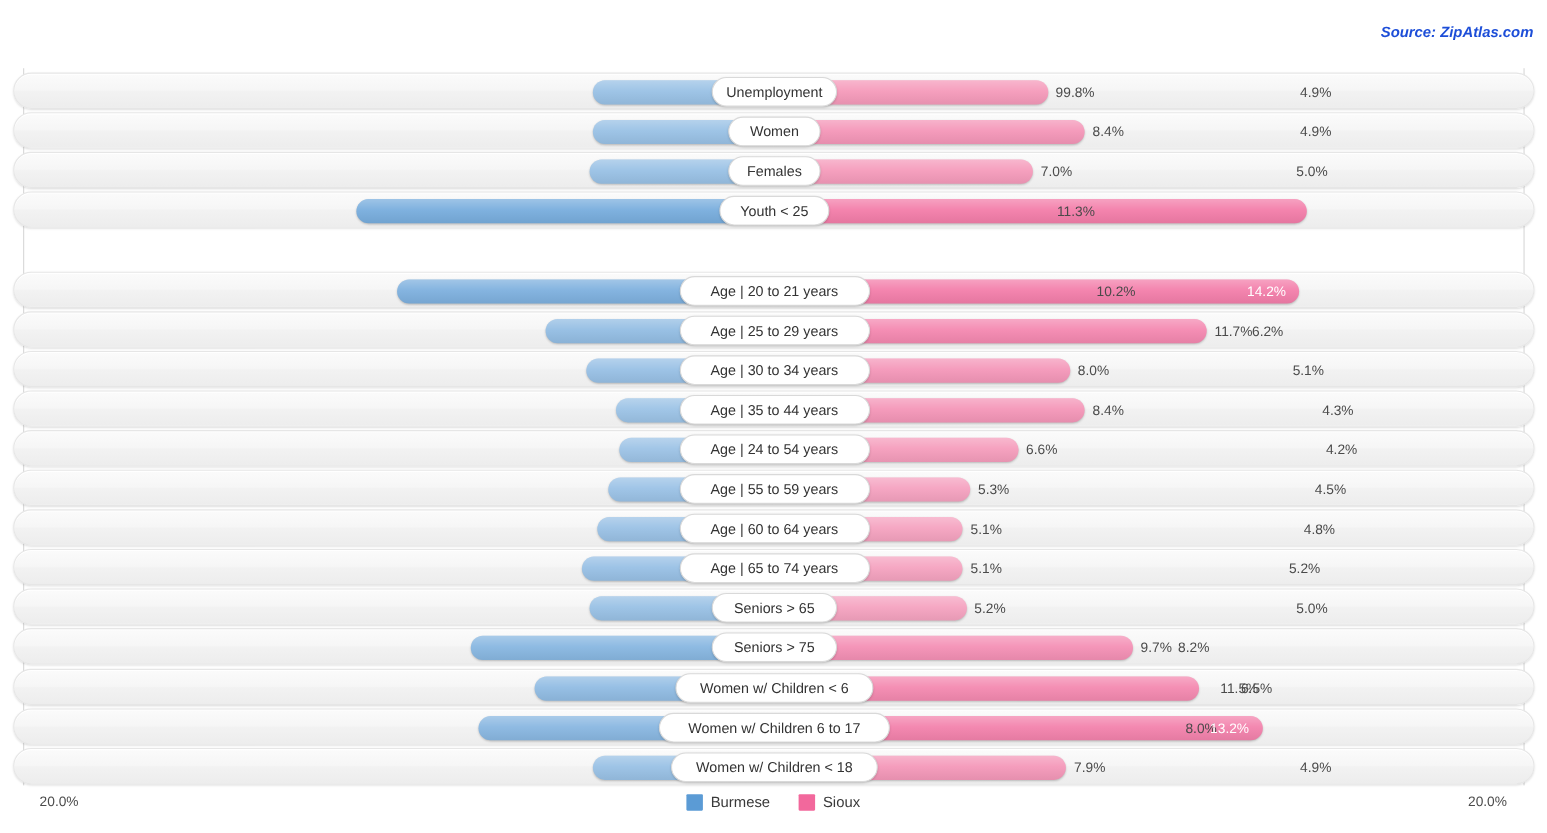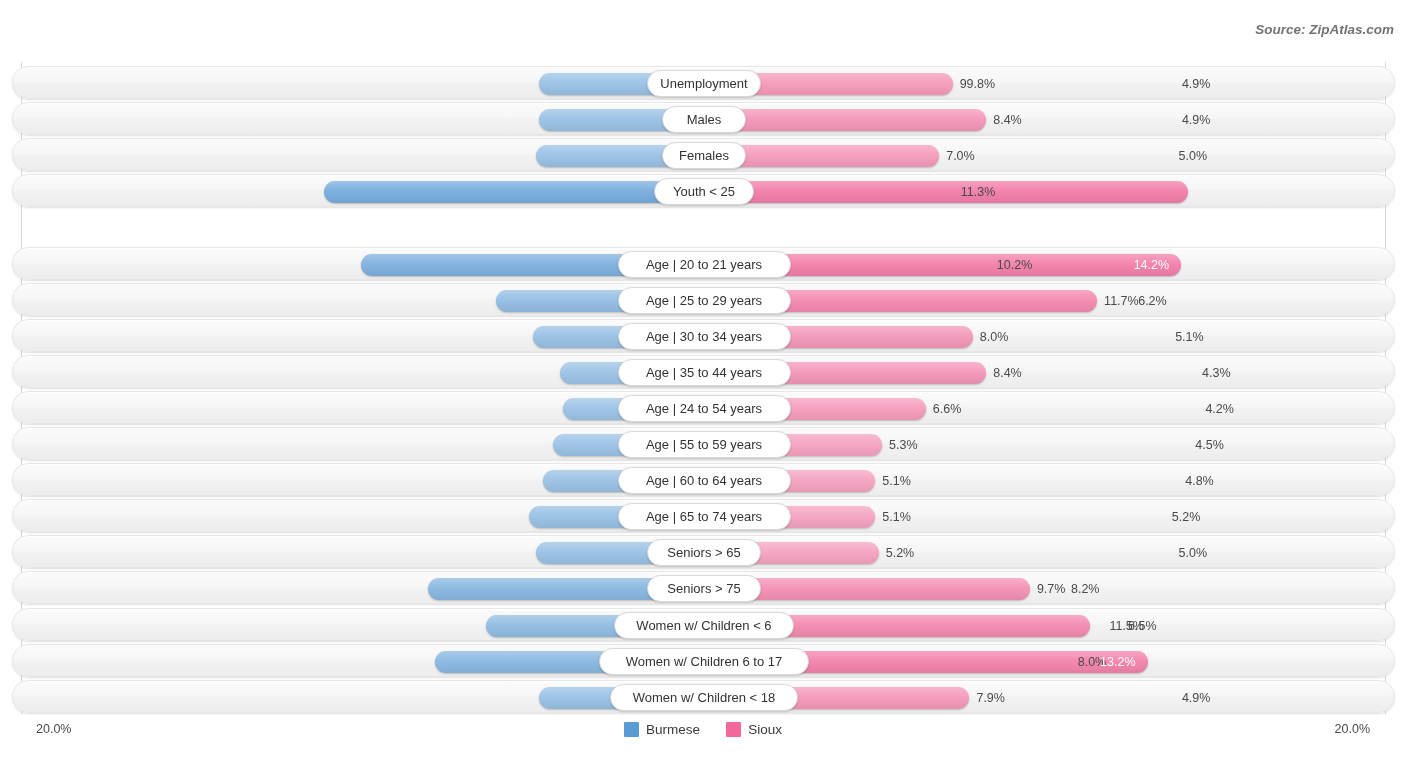--- a/index.html
+++ b/index.html
@@ -11,21 +11,21 @@
   #chart-root{position:absolute;inset:0;}
 
   
   .title{
     position:absolute;left:12px;top:20px;
     font-size:17.5px;letter-spacing:.2px;color:#3d3d3d;font-weight:400;
     white-space:nowrap;
   }
   .source{
     position:absolute;right:12px;top:22px;
-    font-size:13.5px;font-style:italic;font-weight:bold;color:#737373;
+    font-size:13.5px;font-style:italic;font-weight:bold;color:#1d4ed8;
     white-space:nowrap;
   }
 
   
   .plot{position:absolute;left:0;top:62px;width:1406px;height:655px;}
   .gridline{position:absolute;top:0;width:1px;height:652px;background:#d8d8d8;}
 
   .row{
     position:absolute;left:12px;width:1383px;height:33px;
     border-radius:17px;
@@ -101,21 +101,21 @@
       </div>
       <div class="row" style="top: 40.1px;">
         <div class="bar left" style="left: 526.36px; width: 164.64px; background: rgb(153, 193, 229); box-shadow: rgba(0, 0, 0, 0.22) 0px 1px 2px;">
           <div class="barshade"></div>
         </div>
         <div class="bar right" style="left: 691px; width: 282.24px; background: rgb(244, 150, 184); box-shadow: rgba(0, 0, 0, 0.22) 0px 1px 2px;">
           <div class="barshade"></div>
         </div>
         <div class="vlabel" style="right: 183.64px; left: auto;">4.9%</div>
         <div class="vlabel" style="left: 980.24px;">8.4%</div>
-        <div class="pill" style="width: 84px; left: 649px;">Males</div>
+        <div class="pill" style="width: 84px; left: 649px;">Women</div>
       </div>
       <div class="row" style="top: 76.2px;">
         <div class="bar left" style="left: 523px; width: 168px; background: rgb(153, 193, 229); box-shadow: rgba(0, 0, 0, 0.22) 0px 1px 2px;">
           <div class="barshade"></div>
         </div>
         <div class="bar right" style="left: 691px; width: 235.2px; background: rgb(245, 155, 187); box-shadow: rgba(0, 0, 0, 0.22) 0px 1px 2px;">
           <div class="barshade"></div>
         </div>
         <div class="vlabel" style="right: 187px; left: auto;">5.0%</div>
         <div class="vlabel" style="left: 933.2px;">7.0%</div>

